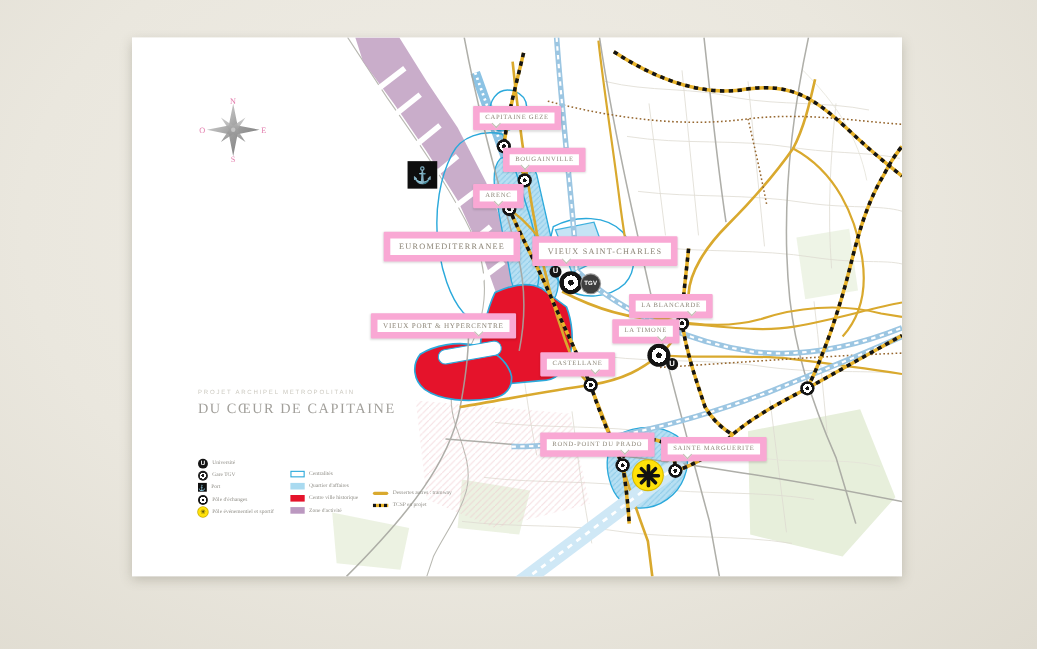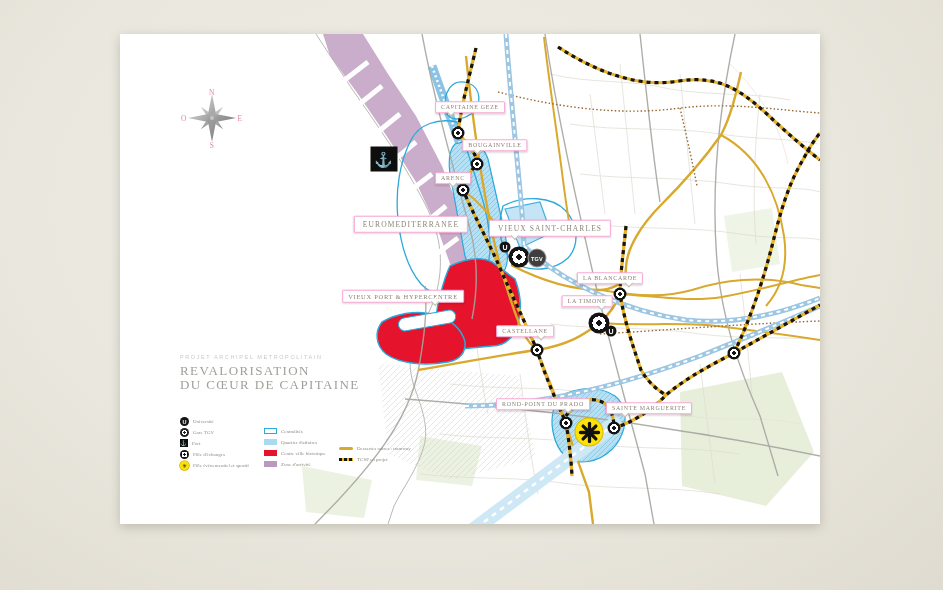--- a/index.html
+++ b/index.html
@@ -23,21 +23,21 @@
   
   .titleblock{position:absolute;left:60px;top:320px;width:230px;}
   .kicker{font-size:5.5px;letter-spacing:1.6px;color:#ccc9c0;margin-bottom:4px;}
   .title{
     font-family:"Liberation Serif",serif;color:#a19f9a;font-size:13px;
     letter-spacing:1.4px;line-height:13.5px;
   }
   
   .map-label{
     position:absolute;transform:translate(-50%,-50%);white-space:nowrap;
-    background:#fff;border:1px solid #f9a8d4;border-radius:1px;
+    background:#fff;border:6px solid #f9a8d4;border-radius:1px;
     color:#8d8678;font-family:"Liberation Serif",serif;font-size:6px;letter-spacing:.7px;
     padding:2px 5px 1.5px;box-shadow:0 1px 2px rgba(0,0,0,.13);z-index:5;
   }
   .map-label.big{font-size:7.5px;padding:3px 8px 2.5px;letter-spacing:1.1px;}
   .map-label.mid{font-size:6.5px;}
   .map-label.pt::after{
     content:"";position:absolute;bottom:-3.4px;width:5px;height:5px;background:#fff;
     border-right:1px solid #c1bcb0;border-bottom:1px solid #c1bcb0;
     transform:rotate(45deg);
   }
@@ -281,21 +281,20 @@
   <div class="map-label mid pt pt-r" style="left:283px;top:262px">VIEUX PORT &amp; HYPERCENTRE</div>
   <div class="map-label pt pt-r" style="left:490px;top:244px">LA BLANCARDE</div>
   <div class="map-label pt pt-r" style="left:467px;top:267px">LA TIMONE</div>
   <div class="map-label pt pt-r" style="left:405px;top:297px">CASTELLANE</div>
   <div class="map-label pt pt-r" style="left:423px;top:370px">ROND-POINT DU PRADO</div>
   <div class="map-label pt pt-l" style="left:529px;top:374px">SAINTE MARGUERITE</div>
 
   <div class="titleblock">
     <div class="kicker">PROJET ARCHIPEL METROPOLITAIN</div>
     <div class="title">
-      <div>REVALORISATION</div>
       <div>DU CŒUR DE CAPITAINE</div>
     </div>
   </div>
 
   <div class="legend">
 
     <div class="lg-row" style="left:0;top:0">
       <span class="lg-ico lg-u">U</span>
       <span>Université</span>
     </div>

